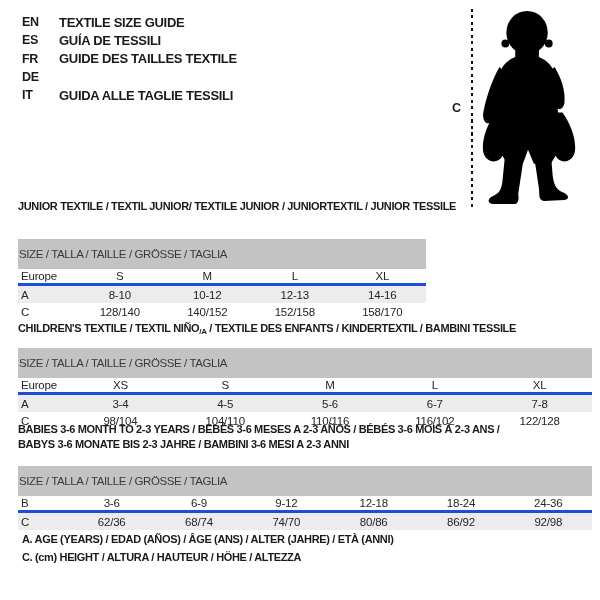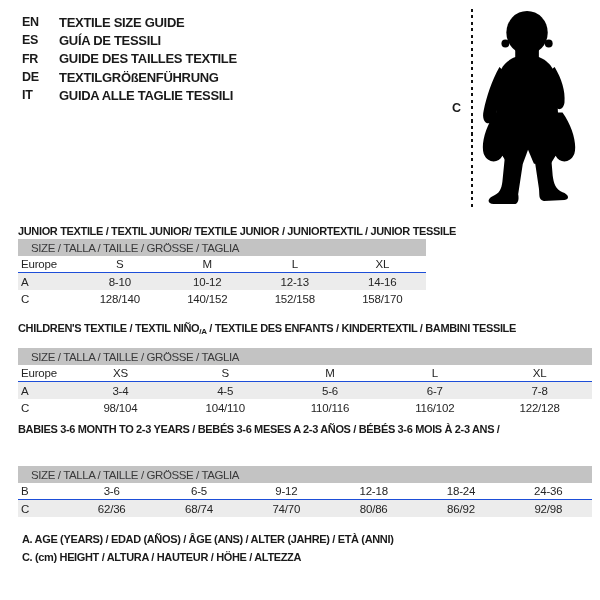--- a/index.html
+++ b/index.html
@@ -19,24 +19,24 @@
   }
   .measure-label{position:absolute;left:452px;top:101px;font-size:12.5px;font-weight:700;}
   .baby-svg{position:absolute;left:478px;top:6px;width:105px;height:202px;}
   
   .sec-title{position:absolute;left:18px;font-size:11px;font-weight:700;
     letter-spacing:-0.35px;white-space:nowrap;line-height:15px;}
   .sub-a{font-size:8px;vertical-align:-2px;}
   .sg-table{position:absolute;left:18px;}
   .t-junior{width:408px;}
   .t-wide{width:574px;}
-  .size-bar{height:17px;background:#c3c3c3;display:flex;align-items:center;
-    padding-left:13px;box-sizing:border-box;font-size:11.5px;letter-spacing:-0.4px;color:#3a3a3b;}
+  .size-bar{height:30px;background:#c3c3c3;display:flex;align-items:center;
+    padding-left:1px;box-sizing:border-box;font-size:11.5px;letter-spacing:-0.4px;color:#3a3a3b;}
   .trow{display:flex;height:17px;align-items:center;font-size:11.5px;
-    letter-spacing:-0.2px;color:#252525;border-bottom:1px solid #1d4ed8;box-sizing:border-box;}
+    letter-spacing:-0.2px;color:#252525;border-bottom:3px solid #1d4ed8;box-sizing:border-box;}
   .trow:last-child{border-bottom:none;}
   .trow.shaded{background:#ececec;border-bottom:none;}
   .t-junior .rlabel{width:58px;}
   .t-wide .rlabel{width:50px;}
   .rlabel{padding-left:3px;box-sizing:border-box;}
   .cell{flex:1;text-align:center;}
   
   .footnotes{position:absolute;left:22px;top:533px;}
   .fnote{height:18.3px;font-size:11px;font-weight:700;letter-spacing:-0.35px;white-space:nowrap;}
 </style>
@@ -51,21 +51,20 @@
   <div class="lang-row">
     <span class="lang-code">ES</span>
     <span class="lang-label">GUÍA DE TESSILI</span>
   </div>
   <div class="lang-row">
     <span class="lang-code">FR</span>
     <span class="lang-label">GUIDE DES TAILLES TEXTILE</span>
   </div>
   <div class="lang-row">
     <span class="lang-code">DE</span>
-    <span class="lang-label">TEXTILGRÖßENFÜHRUNG</span>
   </div>
   <div class="lang-row">
     <span class="lang-code">IT</span>
     <span class="lang-label">GUIDA ALLE TAGLIE TESSILI</span>
   </div>
 </div>
 
 <div class="measure-line"></div>
 <div class="measure-label">C</div>
 <svg class="baby-svg" viewBox="0 0 105 205" xmlns="http://www.w3.org/2000/svg">
@@ -77,21 +76,21 @@
     <path d="M49,50 C30,50 20,62 19,78 L17,122 L81,122 L79,78 C78,62 68,50 49,50 Z"></path>
     <path d="M21,62 C13,76 8,92 5,106 C3,114 6,120 11,119 C16,118 17,111 19,104 C22,92 26,80 29,70 Z"></path>
     <path d="M77,62 C84,74 88,86 87,98 C86,106 79,107 77,100 C74,90 71,78 69,68 Z"></path>
     <path d="M17,108 C7,122 2,140 5,150 C9,160 20,160 24,152 L29,160 L73,160 L78,152 C82,160 93,160 97,150 C100,140 95,122 85,108 Z"></path>
     <path d="M43,165 L50,146 L58,165 Z" fill="#ffffff"></path>
     <path d="M27,148 L24,178 C23,186 21,190 14,193 C8,196 9,201 15,201 L36,201 C40,201 41,196 40,191 L45,158 Z"></path>
     <path d="M57,158 L61,185 C62,192 60,196 66,198 L87,197 C93,196 91,191 85,189 C78,186 76,180 75,172 L73,148 Z"></path>
   </g>
 </svg>
 
-<div class="sec-title" style="top:224px;">JUNIOR TEXTILE / TEXTIL JUNIOR/ TEXTILE JUNIOR / JUNIORTEXTIL / JUNIOR TESSILE</div>
+<div class="sec-title" style="top:199px;">JUNIOR TEXTILE / TEXTIL JUNIOR/ TEXTILE JUNIOR / JUNIORTEXTIL / JUNIOR TESSILE</div>
 <div class="sg-table t-junior" style="top:239px;">
   <div class="size-bar">SIZE / TALLA / TAILLE / GRÖSSE / TAGLIA</div>
   <div>
       <div class="trow">
         <div class="rlabel">Europe</div>
         <div class="cell">S</div>
         <div class="cell">M</div>
         <div class="cell">L</div>
         <div class="cell">XL</div>
       </div>
@@ -138,28 +137,29 @@
         <div class="cell">104/110</div>
         <div class="cell">110/116</div>
         <div class="cell">116/102</div>
         <div class="cell">122/128</div>
       </div>
     </div>
 </div>
 
 <div class="sec-title" style="top:422px;">
   <div>BABIES 3-6 MONTH TO 2-3 YEARS / BEBÉS 3-6 MESES A 2-3 AÑOS / BÉBÉS 3-6 MOIS À 2-3 ANS /</div>
+  <div>BABYS 3-6 MONATE BIS 2-3 JAHRE / BAMBINI 3-6 MESI A 2-3 ANNI</div>
 </div>
 <div class="sg-table t-wide" style="top:466px;">
   <div class="size-bar">SIZE / TALLA / TAILLE / GRÖSSE / TAGLIA</div>
   <div>
       <div class="trow">
         <div class="rlabel">B</div>
         <div class="cell">3-6</div>
-        <div class="cell">6-5</div>
+        <div class="cell">6-9</div>
         <div class="cell">9-12</div>
         <div class="cell">12-18</div>
         <div class="cell">18-24</div>
         <div class="cell">24-36</div>
       </div>
       <div class="trow shaded">
         <div class="rlabel">C</div>
         <div class="cell">62/36</div>
         <div class="cell">68/74</div>
         <div class="cell">74/70</div>

